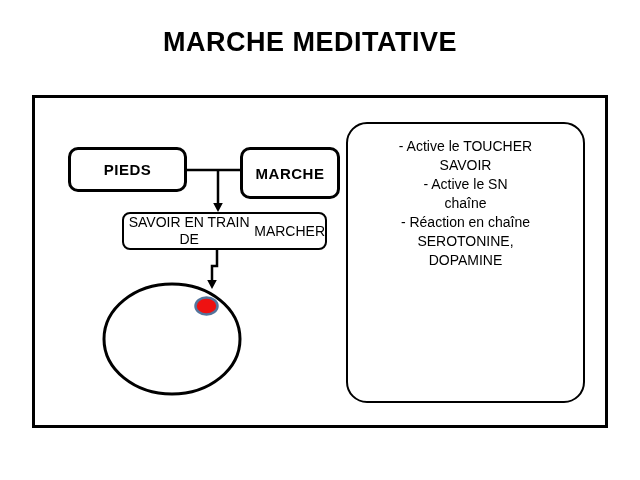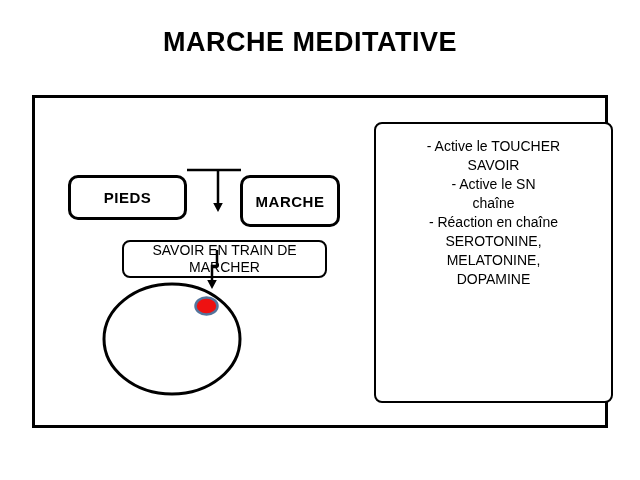--- a/index.html
+++ b/index.html
@@ -40,21 +40,20 @@
   .node {
     position: absolute;
     box-sizing: border-box;
     border: 3px solid #000000;
     border-radius: 10px;
     background: #ffffff;
     display: flex;
     align-items: center;
     justify-content: center;
     text-align: center;
-    margin-top: 28px;
   }
   .node-pieds {
     left: 68px;
     top: 147px;
     width: 119px;
     height: 45px;
     font-size: 15px;
     font-weight: bold;
     letter-spacing: 0.5px;
   }
@@ -70,39 +69,39 @@
   .node-savoir {
     left: 122px;
     top: 212px;
     width: 205px;
     height: 38px;
     border-width: 2px;
     border-radius: 8px;
     font-size: 14px;
     font-weight: normal;
     line-height: 17px;
-    flex-direction: column;
+    flex-direction: row;
   }
   .connector-layer {
     position: absolute;
     left: 0;
     top: 0;
     width: 640px;
     height: 480px;
     pointer-events: none;
   }
   .panel {
     position: absolute;
-    left: 374px;
+    left: 346px;
     top: 122px;
     width: 239px;
     height: 281px;
     box-sizing: border-box;
     border: 2.5px solid #000000;
-    border-radius: 8px;
+    border-radius: 21px;
     background: #ffffff;
     padding: 13px 8px 0 8px;
     text-align: center;
     font-size: 14px;
     line-height: 19px;
   }
   .panel-line {
     white-space: nowrap;
   }
 </style>
@@ -143,17 +142,16 @@
     <ellipse cx="206.5" cy="306" rx="11" ry="8.5" fill="#ee1111" stroke="#54749c" stroke-width="2.5"></ellipse>
   </svg>
 
   <div class="panel">
     <div class="panel-line">- Active le TOUCHER</div>
     <div class="panel-line">SAVOIR</div>
     <div class="panel-line">- Active le SN</div>
     <div class="panel-line">chaîne</div>
     <div class="panel-line">- Réaction en chaîne</div>
     <div class="panel-line">SEROTONINE,</div>
-    <div class="panel-line">MELATONINE,</div>
     <div class="panel-line">DOPAMINE</div>
   </div>
 
 </div>
 
 </body></html>

